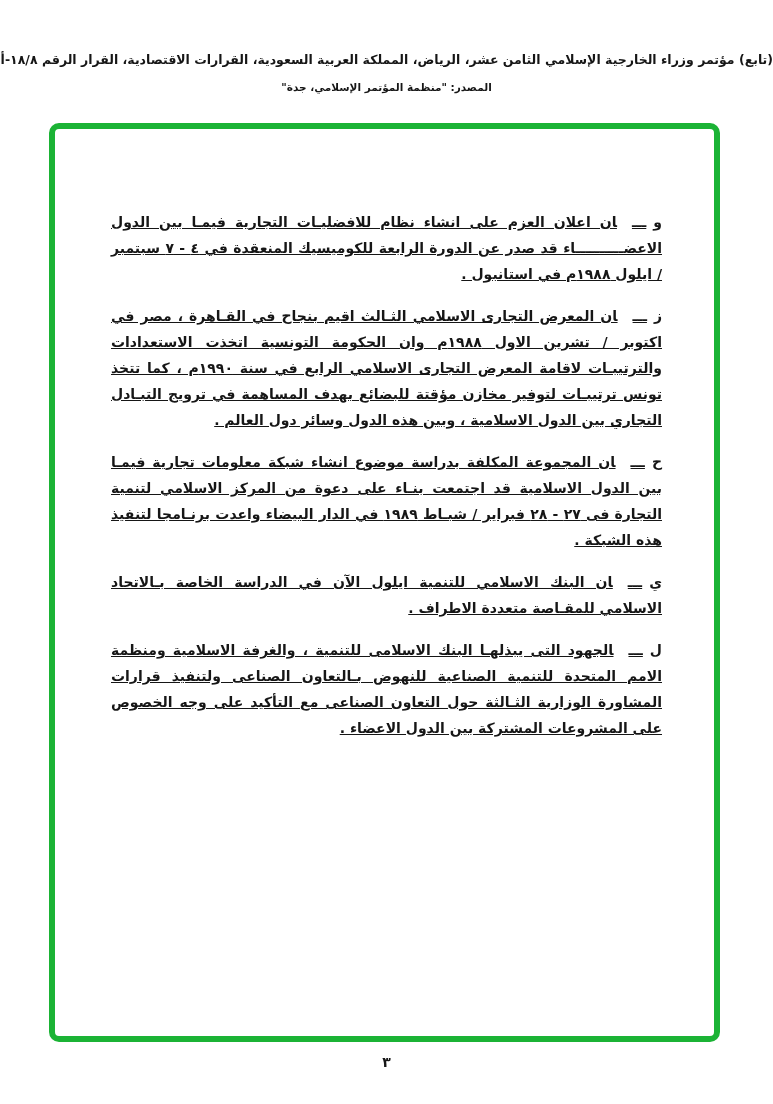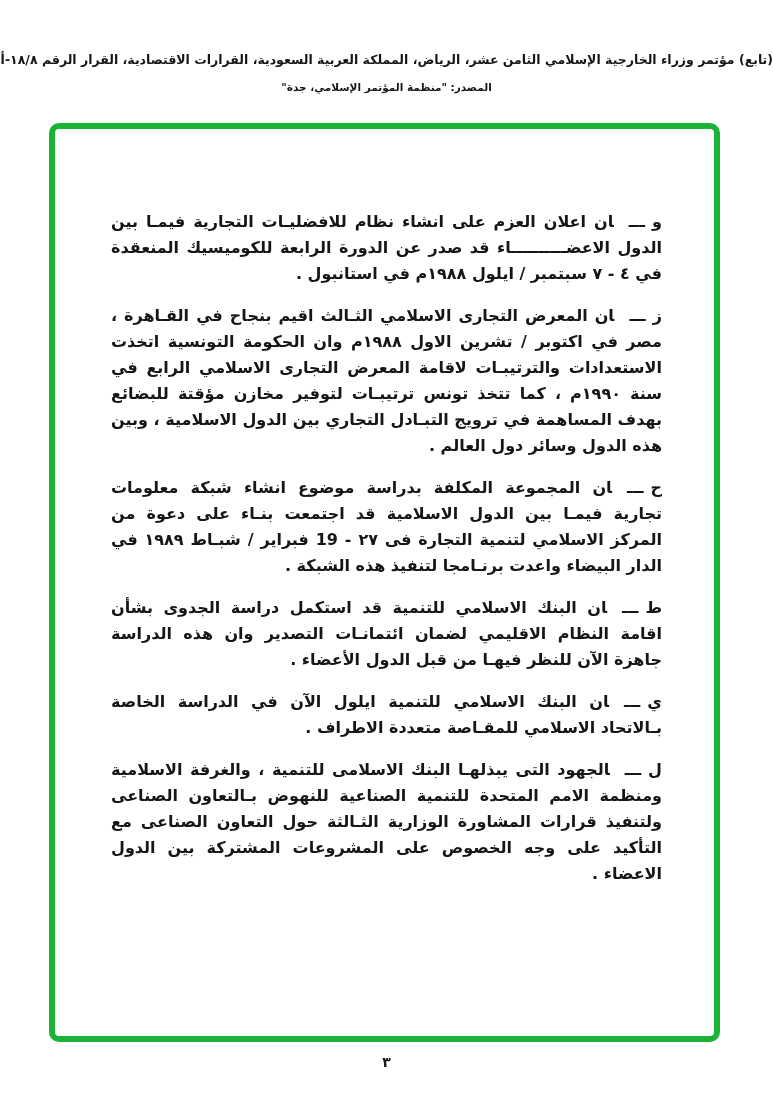--- a/index.html
+++ b/index.html
@@ -45,24 +45,25 @@
     width: 671px;
     height: 919px;
     box-sizing: border-box;
     border: 6px solid #1bb335;
     border-radius: 10px;
     padding: 80px 52px 0 56px;
   }
   .content {
     direction: rtl;
     text-align: justify;
-    font-size: 16px;
+    font-size: 14px;
     font-weight: 700;
     line-height: 26px;
     color: #161616;
+    text-decoration: underline;
   }
   .para {
     margin: 0 0 16px 0;
   }
   .para .marker {
     display: inline-block;
   }
   .para .mdash {
     margin: 0 7px 0 15px;
   }
@@ -86,23 +87,22 @@
 
   <div class="header-line2">المصدر:  "منظمة المؤتمر الإسلامي، جدة"</div>
 
   <div class="green-box">
     <div class="content">
 
       <p class="para"><span class="marker">و</span><span class="mdash">ـــ</span><span class="ptext">ان اعلان العزم على انشاء نظام للافضليـات التجارية فيمـا بين الدول الاعضــــــــــاء قد صدر عن الدورة الرابعة للكوميسيك المنعقدة في ٤ - ٧ سبتمبر / ايلول ١٩٨٨م في استانبول .</span></p>
 
       <p class="para"><span class="marker">ز</span><span class="mdash">ـــ</span><span class="ptext">ان المعرض التجارى الاسلامي الثـالث اقيم بنجاح في القـاهرة ، مصر في اكتوبر / تشرين الاول ١٩٨٨م وان الحكومة التونسية اتخذت الاستعدادات والترتيبـات لاقامة المعرض التجارى الاسلامي الرابع في سنة ١٩٩٠م ، كما تتخذ تونس ترتيبـات لتوفير مخازن مؤقتة للبضائع بهدف المساهمة في ترويج التبـادل التجاري بين الدول الاسلامية ، وبين هذه الدول وسائر دول العالم .</span></p>
 
-      <p class="para"><span class="marker">ح</span><span class="mdash">ـــ</span><span class="ptext">ان المجموعة المكلفة بدراسة موضوع انشاء شبكة معلومات تجارية فيمـا بين الدول الاسلامية قد اجتمعت بنـاء على دعوة من المركز الاسلامي لتنمية التجارة فى ٢٧ - 19 فبراير / شبـاط ١٩٨٩ في الدار البيضاء واعدت برنـامجا لتنفيذ هذه الشبكة .</span></p>
+      <p class="para"><span class="marker">ح</span><span class="mdash">ـــ</span><span class="ptext">ان المجموعة المكلفة بدراسة موضوع انشاء شبكة معلومات تجارية فيمـا بين الدول الاسلامية قد اجتمعت بنـاء على دعوة من المركز الاسلامي لتنمية التجارة فى ٢٧ - ٢٨ فبراير / شبـاط ١٩٨٩ في الدار البيضاء واعدت برنـامجا لتنفيذ هذه الشبكة .</span></p>
 
-      <p class="para"><span class="marker">ط</span><span class="mdash">ـــ</span><span class="ptext">ان البنك الاسلامي للتنمية قد استكمل دراسة الجدوى بشأن اقامة النظام الاقليمي لضمان ائتمانـات التصدير وان هذه الدراسة جاهزة الآن للنظر فيهـا من قبل الدول الأعضاء .</span></p>
 
       <p class="para"><span class="marker">ي</span><span class="mdash">ـــ</span><span class="ptext">ان البنك الاسلامي للتنمية ايلول الآن في الدراسة الخاصة بـالاتحاد الاسلامي للمقـاصة متعددة الاطراف .</span></p>
 
 
       <p class="para"><span class="marker">ل</span><span class="mdash">ـــ</span><span class="ptext">الجهود التى يبذلهـا البنك الاسلامى للتنمية ، والغرفة الاسلامية ومنظمة الامم المتحدة للتنمية الصناعية للنهوض بـالتعاون الصناعى ولتنفيذ قرارات المشاورة الوزارية الثـالثة حول التعاون الصناعى مع التأكيد على وجه الخصوص على المشروعات المشتركة بين الدول الاعضاء .</span></p>
 
     </div>
   </div>
 
   <div class="page-number">٣</div>

